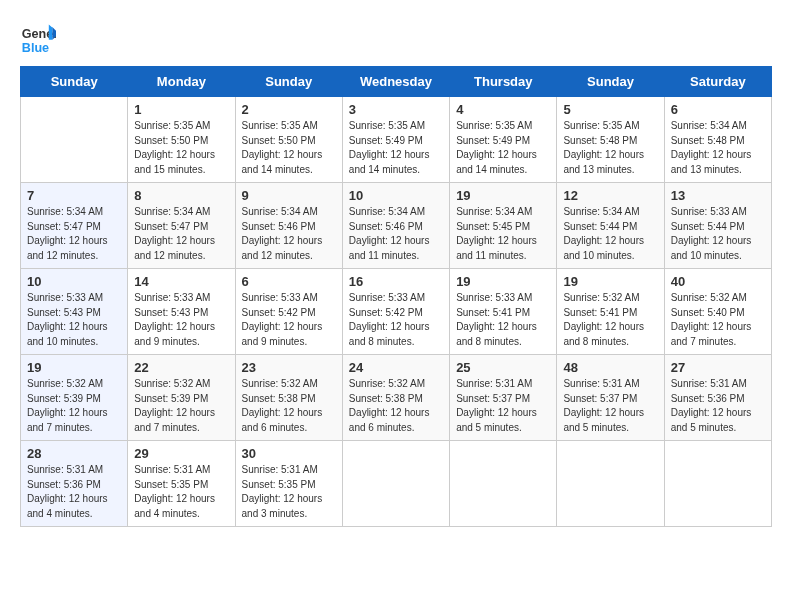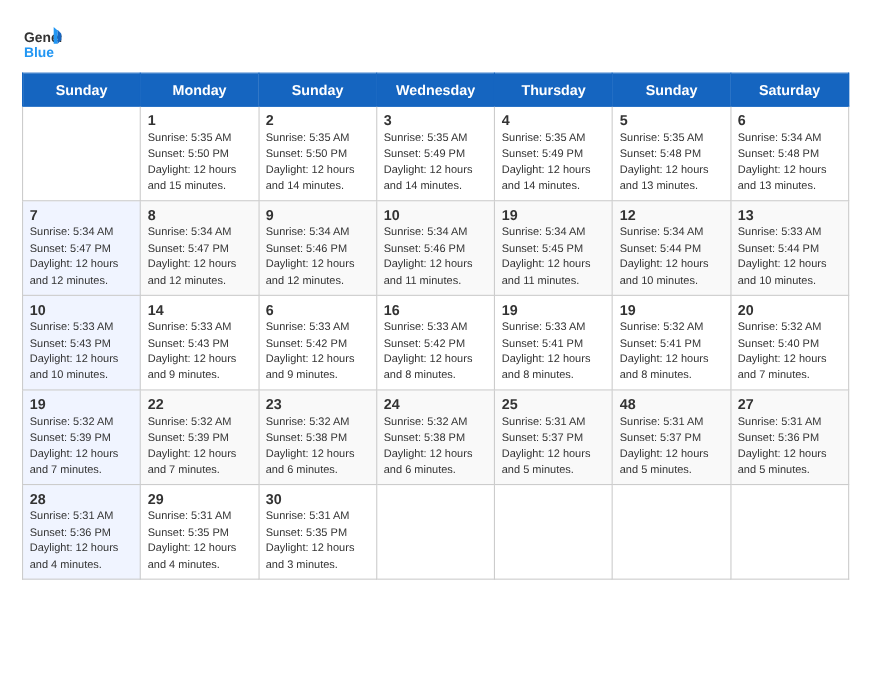--- a/index.html
+++ b/index.html
@@ -247,21 +247,21 @@
 and 8 minutes.</div>
         </td>
         <td>
           <span class="day-num">19</span>
           <div class="day-detail" style="white-space: pre-line;">Sunrise: 5:32 AM
 Sunset: 5:41 PM
 Daylight: 12 hours
 and 8 minutes.</div>
         </td>
         <td>
-          <span class="day-num">20</span>
+          <span class="day-num">40</span>
           <div class="day-detail" style="white-space: pre-line;">Sunrise: 5:32 AM
 Sunset: 5:40 PM
 Daylight: 12 hours
 and 7 minutes.</div>
         </td>
       </tr>
       <tr>
         <td>
           <span class="day-num">19</span>
           <div class="day-detail" style="white-space: pre-line;">Sunrise: 5:32 AM

